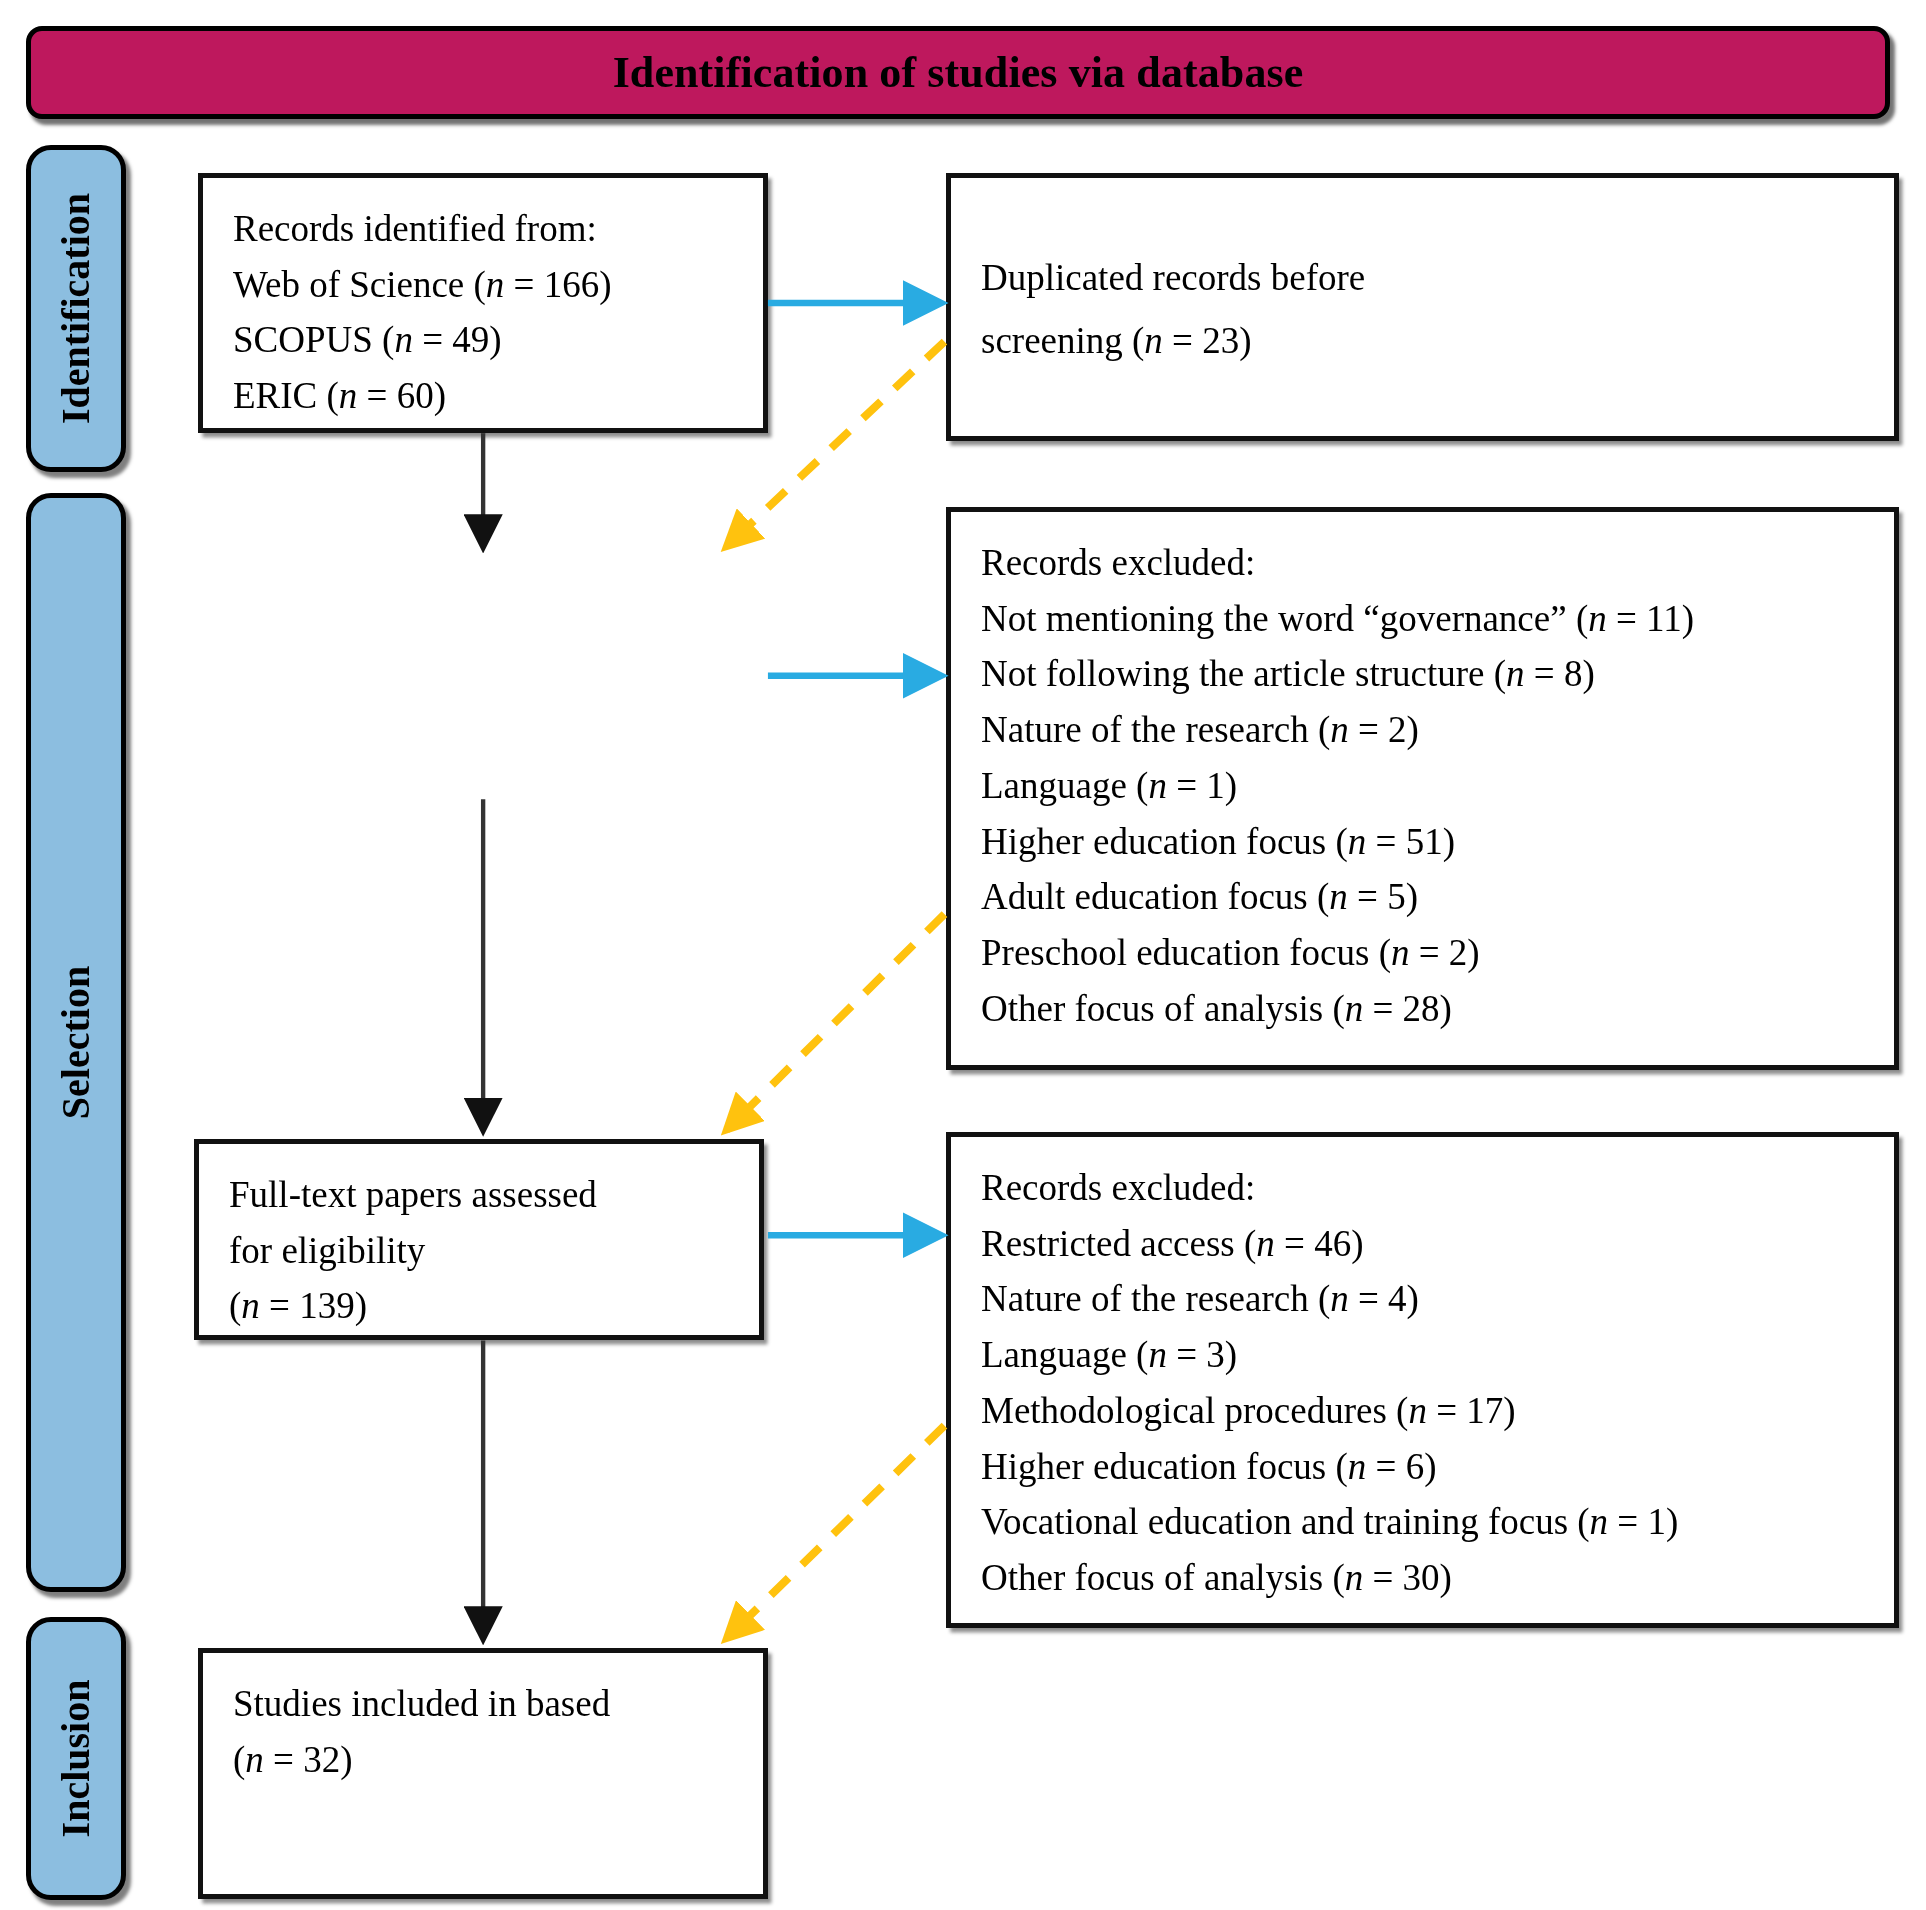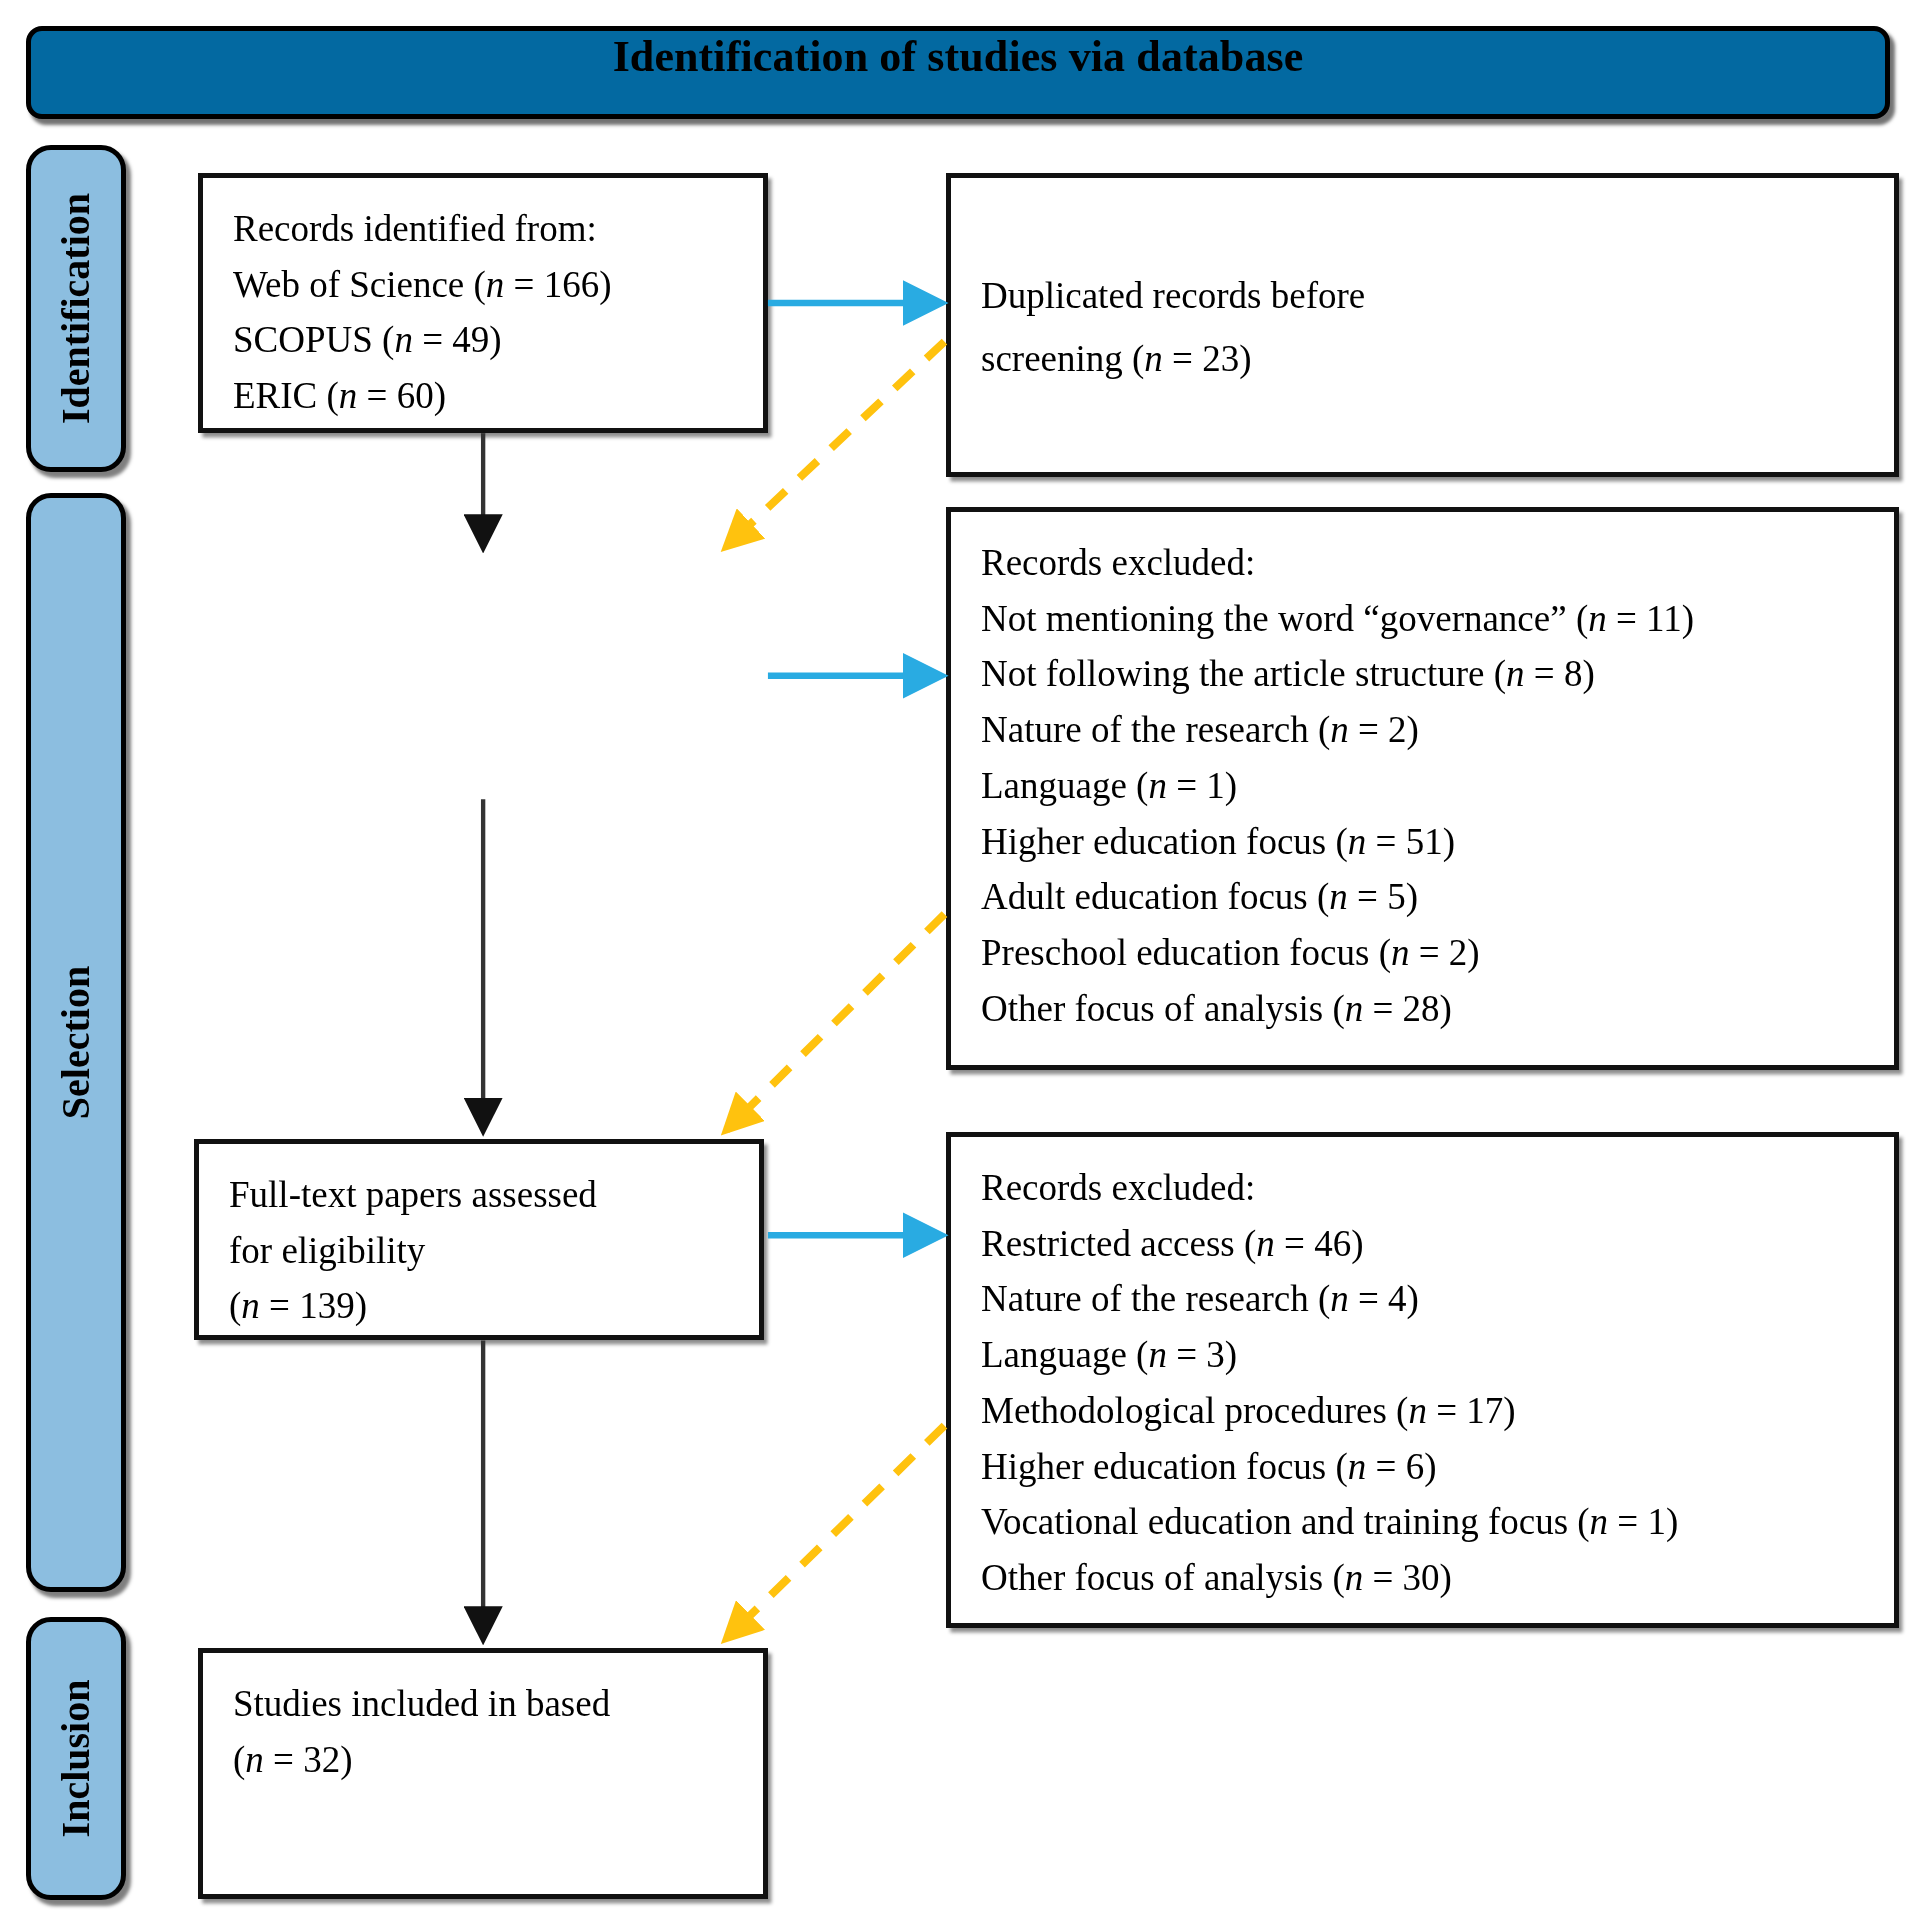--- a/index.html
+++ b/index.html
@@ -19,25 +19,26 @@
     overflow: hidden;
   }
 
   
   .banner {
     position: absolute;
     left: 26px;
     top: 26px;
     width: 1864px;
     height: 93px;
-    background: #0369a1;
+    background: #be185d;
     border: 5.1px solid #000000;
     border-radius: 16px;
     box-sizing: border-box;
     display: flex;
+    align-items: center;
     justify-content: center;
     box-shadow: 4.4px 5.1px 3.6px rgba(0,0,0,0.55);
   }
   .banner-title {
     font-weight: bold;
     font-size: 44px;
     color: #000000;
     letter-spacing: 0.1px;
     white-space: nowrap;
   }
@@ -88,21 +89,21 @@
   .fbox p { margin: 8px; white-space: nowrap; }
   .fbox i { font-style: italic; }
 
   
   #box-identified   { left: 198px; top: 173px;  width: 570px; height: 260px; }
   #box-screened     { left: 198px; top: 556px;  width: 570px; height: 243px; }
   #box-fulltext     { left: 194px; top: 1139px; width: 570px; height: 201px; }
   #box-included     { left: 198px; top: 1648px; width: 570px; height: 251px; }
 
   
-  #box-duplicates   { left: 946px; top: 173px;  width: 953px; height: 304px; }
+  #box-duplicates   { left: 946px; top: 173px;  width: 953px; height: 268px; }
   #box-excluded-1   { left: 946px; top: 507px;  width: 953px; height: 563px; }
   #box-excluded-2   { left: 946px; top: 1132px; width: 953px; height: 496px; }
 
   
   #arrows {
     position: absolute;
     left: 0;
     top: 0;
     width: 1926px;
     height: 1911px;

